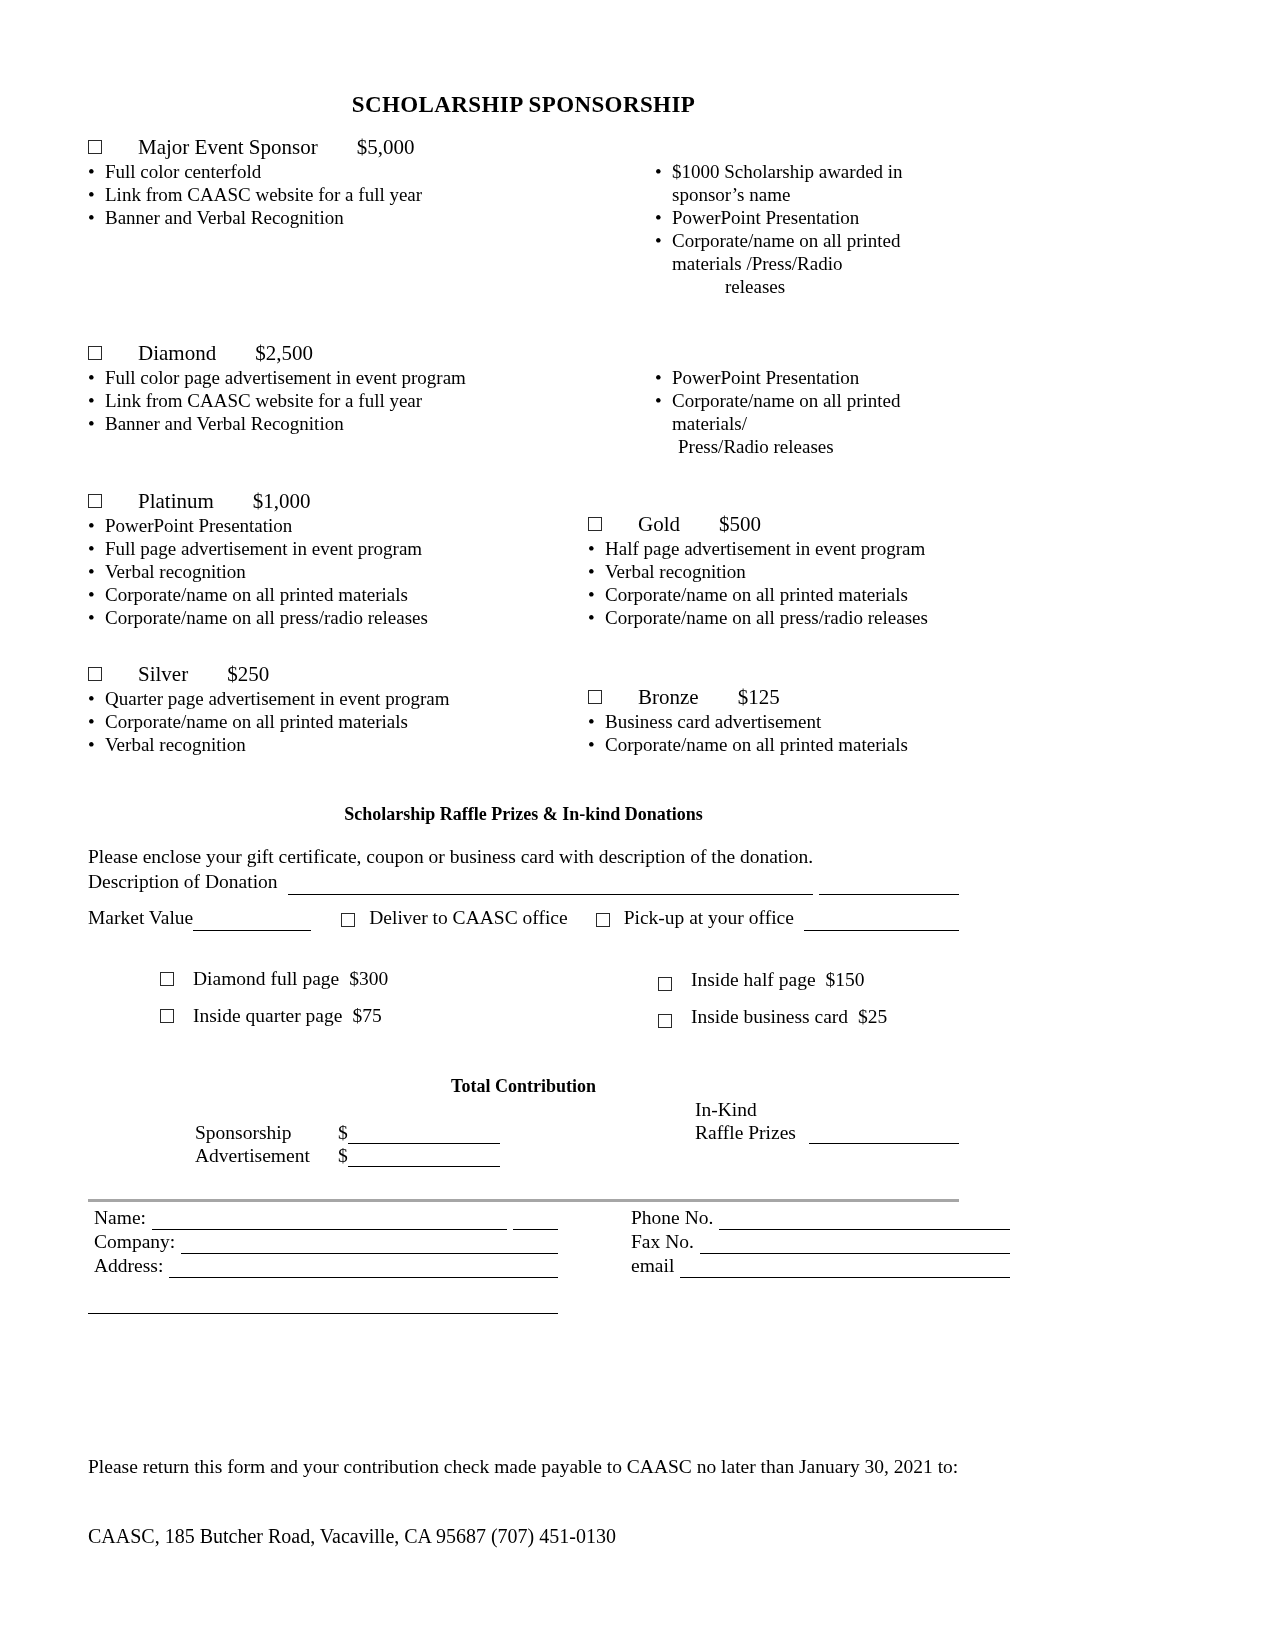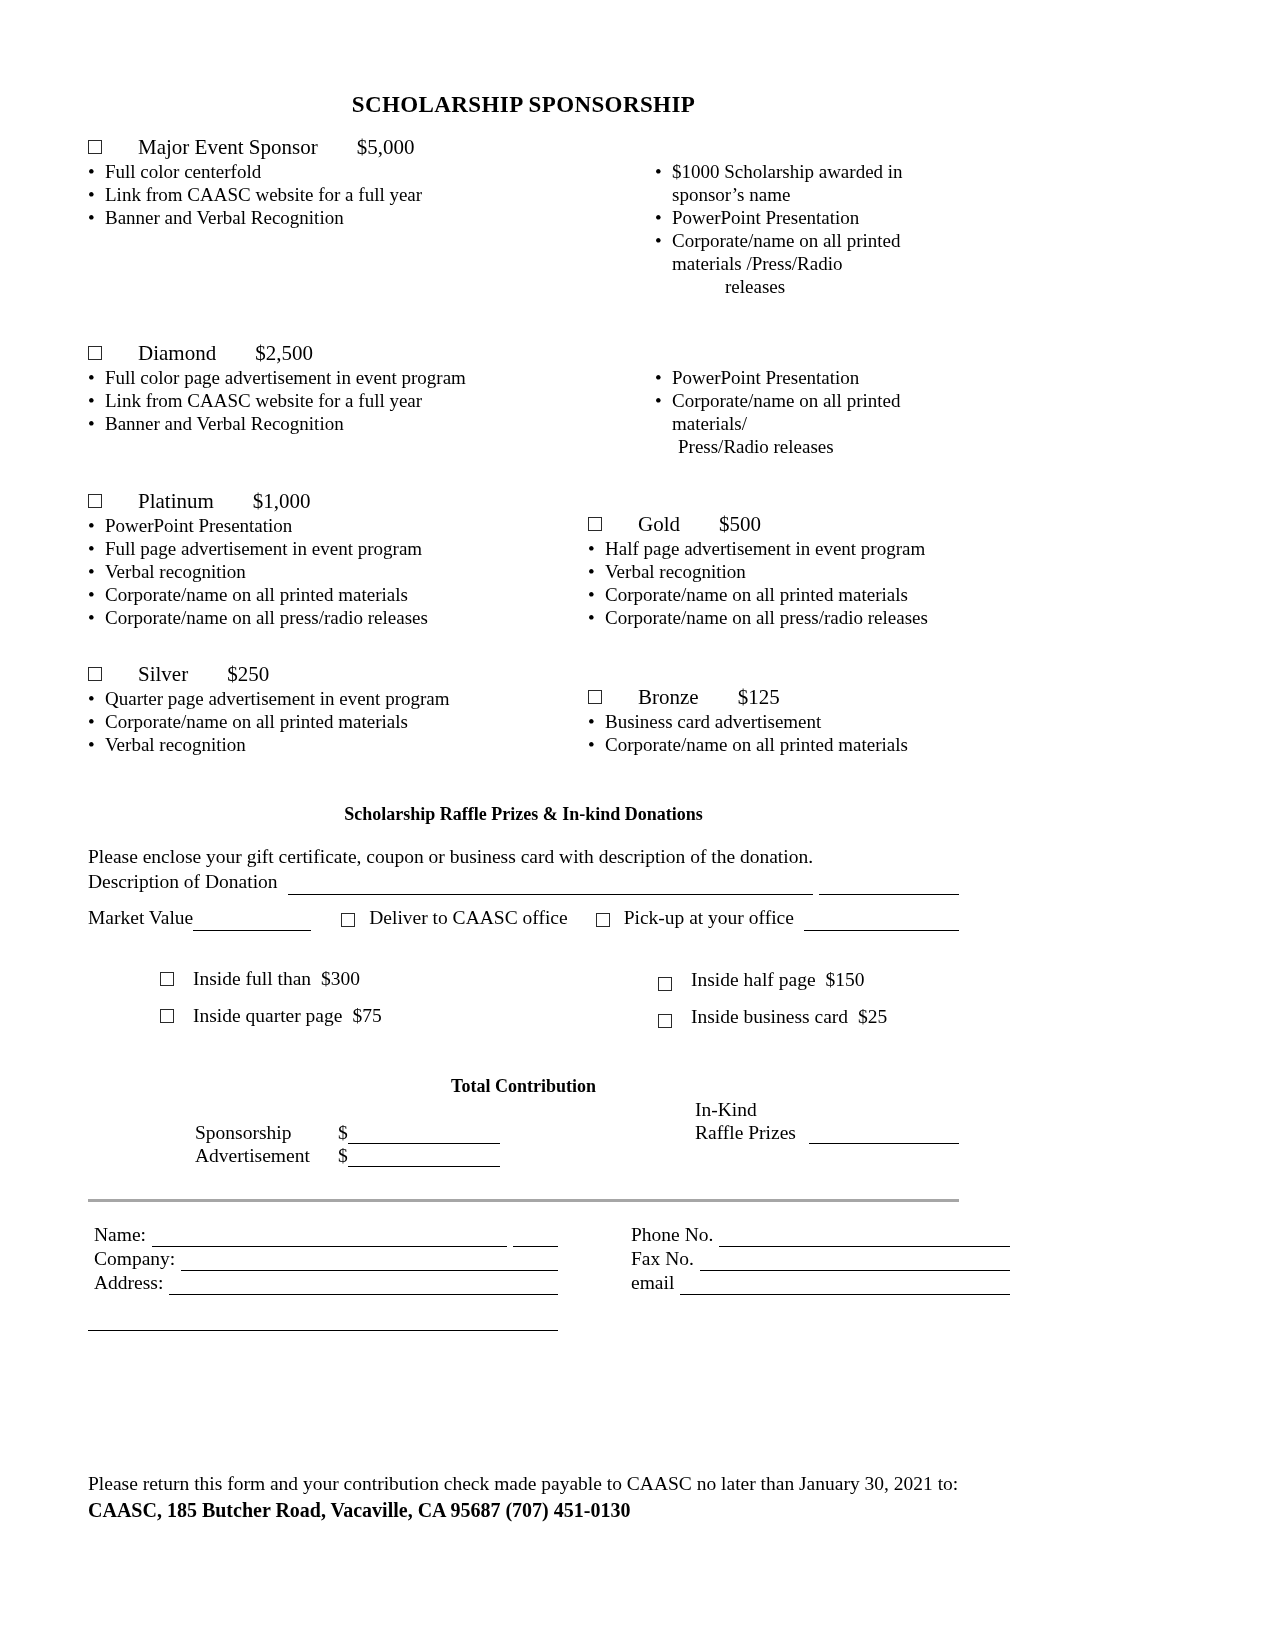--- a/index.html
+++ b/index.html
@@ -47,29 +47,29 @@
   .ad-price{margin-left:10px;}
   .ad-l{margin-left:72px;width:498px;flex:none;}
   .ad-r{flex:1;align-items:flex-end;}
   .tot-h{margin-top:48px;}
   .tot{display:flex;margin-top:24px;}
   .tot-l{margin-left:107px;width:400px;flex:none;}
   .tot-r{margin-left:100px;flex:1;}
   .trow{display:flex;align-items:flex-end;font-size:19.5px;line-height:23px;height:23px;}
   .tlabel{width:143px;flex:none;}
   .divider{height:3px;background:#a6a6a6;margin-top:32px;}
-  .contact{display:flex;margin-top:21px;font-size:19.5px;}
+  .contact{display:flex;margin-top:4px;font-size:19.5px;}
   .con-l{width:470px;flex:none;margin-right:67px;}
   .con-r{width:385px;flex:none;}
   .crow{display:flex;align-items:flex-end;line-height:24px;height:24px;}
   .crow .lbl{margin-right:6px;flex:none;padding-left:6px;}
   .gap6{width:6px;flex:none;}
   .solo-line{margin-top:12px;}
   .footer{text-align:left;margin-top:140px;font-size:19.5px;line-height:26px;}
-  .footer-bold{font-weight:bold;font-size:20px;}
+  .footer-bold{font-weight:normal;font-size:20px;margin-top:43px;}
 </style>
 </head>
 <body>
 
 <div class="page">
 
   <h1 class="title">SCHOLARSHIP SPONSORSHIP</h1>
 
   <div class="tier m-major">
     <div class="tier-header">
@@ -195,21 +195,21 @@
     <span style="width:28px;flex:none;"></span>
     <span class="cb"></span>
     <span style="margin-left:14px;">Pick-up at your office</span>
     <span class="line grow" style="margin-left:10px;"></span>
   </div>
 
   <div class="ads-grid">
     <div class="ads-row">
       <div class="ad-cell ad-l">
         <span class="cb"></span>
-        <span>Inside full than</span>
+        <span>Diamond full page</span>
         <span class="ad-price">$300</span>
       </div>
       <div class="ad-cell ad-r">
         <span class="cb"></span>
         <span>Inside half page</span>
         <span class="ad-price">$150</span>
       </div>
     </div>
     <div class="ads-row">
       <div class="ad-cell ad-l">

